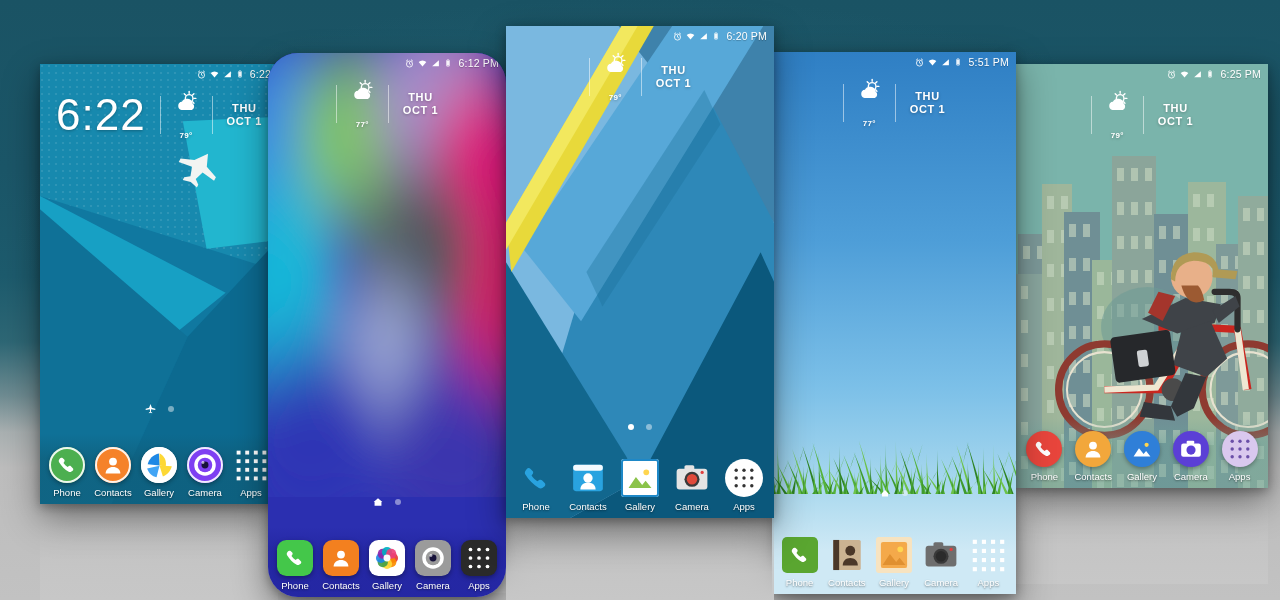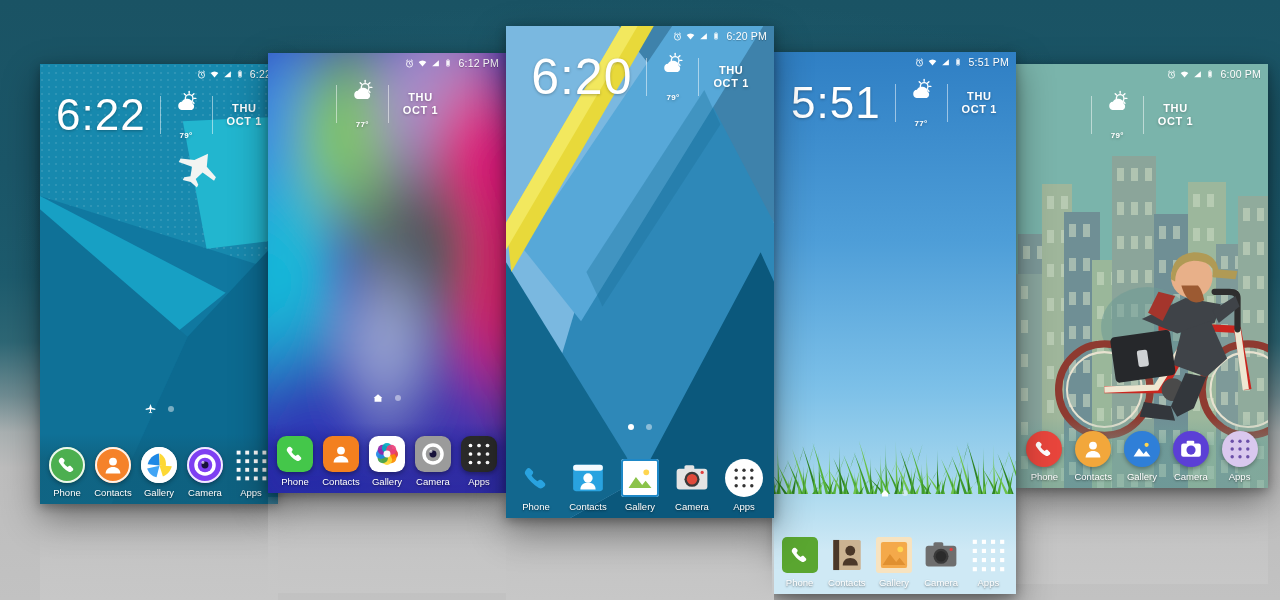--- a/index.html
+++ b/index.html
@@ -253,21 +253,21 @@
                 <rect x="12.566666666666666" y="18.299999999999997" width="2.6" height="2.6" fill="#ffffff"></rect>
                 <rect x="18.299999999999997" y="18.299999999999997" width="2.6" height="2.6" fill="#ffffff"></rect>
               </svg>
             </div>
             <div class="dock-label">Apps</div>
           </div>
         </div>
       </div>
     </div>
     <div class="reflection" style="left: 40px; top: 504px; width: 238px; height: 96px; z-index: 2;"></div>
-    <div class="phone" id="phone-2" style="left: 268px; top: 53px; width: 238px; height: 440px; z-index: 4;">
+    <div class="phone" id="phone-2" style="left: 268px; top: 53px; width: 238px; height: 544px; z-index: 4; border-radius: 30px;">
       <div class="screen">
         <div class="wp" style="background: rgb(43, 47, 176);"><svg width="238" height="444" viewBox="0 0 100 100" preserveAspectRatio="none">
             <defs>
               <filter id="bl1" x="-30%" y="-30%" width="160%" height="160%">
                 <feGaussianBlur stdDeviation="9"></feGaussianBlur>
               </filter>
             </defs>
             <rect width="100" height="100" fill="#2e35b5"></rect>
             <g filter="url(#bl1)">
               <ellipse cx="8" cy="22" rx="26" ry="26" fill="#3f8fe0"></ellipse>
@@ -436,21 +436,20 @@
           <span class="ic">
             <svg class="sbi" width="8" height="8" viewBox="0 0 16 16" xmlns="http://www.w3.org/2000/svg">
               <rect x="5" y="2.4" width="6" height="12" rx="1" fill="none" stroke="#ffffff" stroke-width="1.3"></rect>
               <rect x="6.8" y="1" width="2.4" height="1.6" fill="#ffffff"></rect>
               <rect x="6.2" y="4" width="3.6" height="9" fill="#ffffff"></rect>
             </svg>
           </span>
           <span class="sb-time">6:20 PM</span>
         </div>
         <div class="widget">
-          <div class="clock" style="font-size:50px">6:20</div>
           <div class="vline"></div>
           <div class="wx">
             <svg class="" width="25" height="23" viewBox="0 0 28 26" xmlns="http://www.w3.org/2000/svg">
               <circle cx="17" cy="9.5" r="4.3" fill="none" stroke="#ffffff" stroke-width="1.6"></circle>
               <g stroke="#ffffff" stroke-width="1.6" stroke-linecap="round">
                 <path d="M17 1.6v2"></path>
                 <path d="M24.6 9.5h-2.2"></path>
                 <path d="M22.4 4.1l-1.5 1.5"></path>
                 <path d="M11.4 4.1l1.5 1.5"></path>
                 <path d="M22.4 14.9l-1.5-1.5"></path>
@@ -645,21 +644,20 @@
           <span class="ic">
             <svg class="sbi" width="8" height="8" viewBox="0 0 16 16" xmlns="http://www.w3.org/2000/svg">
               <rect x="5" y="2.4" width="6" height="12" rx="1" fill="none" stroke="#ffffff" stroke-width="1.3"></rect>
               <rect x="6.8" y="1" width="2.4" height="1.6" fill="#ffffff"></rect>
               <rect x="6.2" y="4" width="3.6" height="9" fill="#ffffff"></rect>
             </svg>
           </span>
           <span class="sb-time">5:51 PM</span>
         </div>
         <div class="widget">
-          <div class="clock" style="font-size:44px">5:51</div>
           <div class="vline"></div>
           <div class="wx">
             <svg class="" width="25" height="23" viewBox="0 0 28 26" xmlns="http://www.w3.org/2000/svg">
               <circle cx="17" cy="9.5" r="4.3" fill="none" stroke="#ffffff" stroke-width="1.6"></circle>
               <g stroke="#ffffff" stroke-width="1.6" stroke-linecap="round">
                 <path d="M17 1.6v2"></path>
                 <path d="M24.6 9.5h-2.2"></path>
                 <path d="M22.4 4.1l-1.5 1.5"></path>
                 <path d="M11.4 4.1l1.5 1.5"></path>
                 <path d="M22.4 14.9l-1.5-1.5"></path>
@@ -983,21 +981,21 @@
               <path d="M14 2 L14 13 L2 13 Z" fill="#ffffff"></path>
             </svg>
           </span>
           <span class="ic">
             <svg class="sbi" width="8" height="8" viewBox="0 0 16 16" xmlns="http://www.w3.org/2000/svg">
               <rect x="5" y="2.4" width="6" height="12" rx="1" fill="none" stroke="#ffffff" stroke-width="1.3"></rect>
               <rect x="6.8" y="1" width="2.4" height="1.6" fill="#ffffff"></rect>
               <rect x="6.2" y="4" width="3.6" height="9" fill="#ffffff"></rect>
             </svg>
           </span>
-          <span class="sb-time">6:00 PM</span>
+          <span class="sb-time">6:25 PM</span>
         </div>
         <div class="widget">
           <div class="vline"></div>
           <div class="wx">
             <svg class="" width="25" height="23" viewBox="0 0 28 26" xmlns="http://www.w3.org/2000/svg">
               <circle cx="17" cy="9.5" r="4.3" fill="none" stroke="#ffffff" stroke-width="1.6"></circle>
               <g stroke="#ffffff" stroke-width="1.6" stroke-linecap="round">
                 <path d="M17 1.6v2"></path>
                 <path d="M24.6 9.5h-2.2"></path>
                 <path d="M22.4 4.1l-1.5 1.5"></path>

